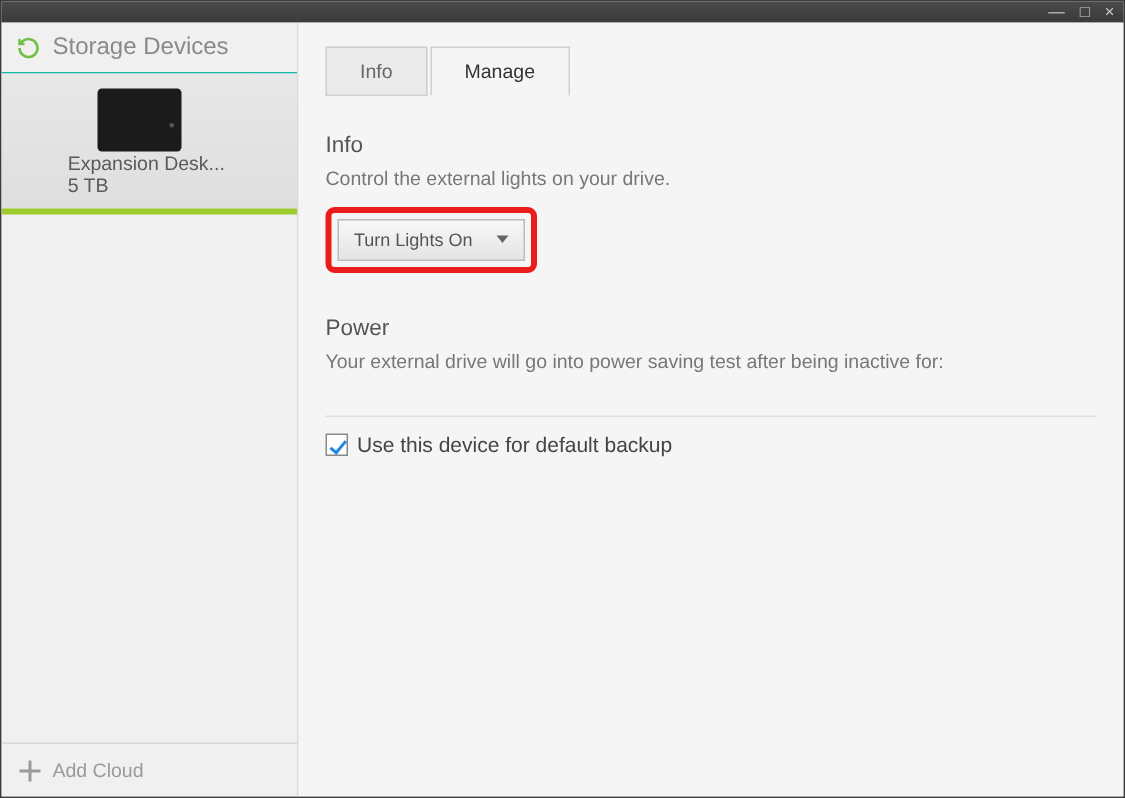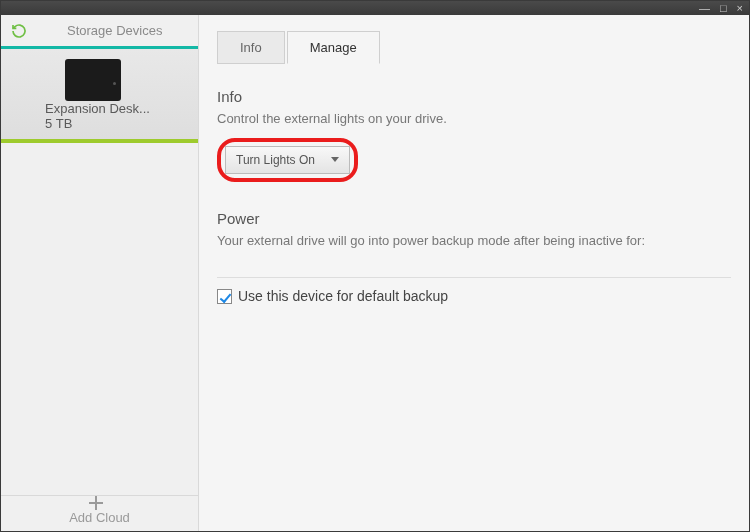--- a/index.html
+++ b/index.html
@@ -67,23 +67,22 @@
   border-right: 1px solid #d9d9d9;
   display: flex;
   flex-direction: column;
 }
 .sidebar-header {
   height: 34px;
   display: flex;
   align-items: center;
   padding: 0 10px;
   color: #8a8a8a;
-  font-size: 13px;
-  border-bottom: 3px solid #14b8a6;
-  gap: 32px;
+  font-size: 16px;
+  border-bottom: 1px solid #14b8a6;
 }
 .refresh-icon {
   width: 16px;
   height: 16px;
   margin-right: 8px;
 }
 .device-item {
   display: flex;
   align-items: center;
   padding: 10px 10px 8px 6px;
@@ -119,21 +118,20 @@
 .sidebar-spacer { flex: 1; }
 .add-cloud {
   height: 36px;
   display: flex;
   align-items: center;
   padding: 0 12px;
   border-top: 1px solid #d9d9d9;
   color: #9a9a9a;
   font-size: 13px;
   cursor: pointer;
-  flex-direction: column;
 }
 .plus-icon {
   width: 14px;
   height: 14px;
   margin-right: 8px;
   position: relative;
 }
 .plus-icon::before, .plus-icon::after {
   content: "";
   position: absolute;
@@ -205,21 +203,21 @@
   display: inline-block;
   background: linear-gradient(#fafafa,#e6e6e6);
   border: 1px solid #aaa;
   padding: 7px 16px;
   font-size: 13px;
   color: #555;
   cursor: pointer;
 }
 .highlight {
   border: 4px solid #ea1c1c;
-  border-radius: 18px;
+  border-radius: 6px;
   padding: 4px;
   display: inline-block;
 }
 .divider {
   border: none;
   border-top: 1px solid #ddd;
   margin: 0 0 10px 0;
 }
 .checkbox-row {
   display: flex;
@@ -300,21 +298,21 @@
           <div class="dropdown">
             <span>Turn Lights On</span>
             <span class="caret"></span>
           </div>
         </div>
       </div>
 
 
       <div class="section">
         <div class="section-title">Power</div>
-        <div class="section-desc">Your external drive will go into power backup mode after being inactive for:</div>
+        <div class="section-desc">Your external drive will go into power saving test after being inactive for:</div>
       </div>
 
       <hr class="divider">
       <div class="checkbox-row">
         <div class="ck"></div>
         <span>Use this device for default backup</span>
       </div>
     </div>
   </div>
 </div>

